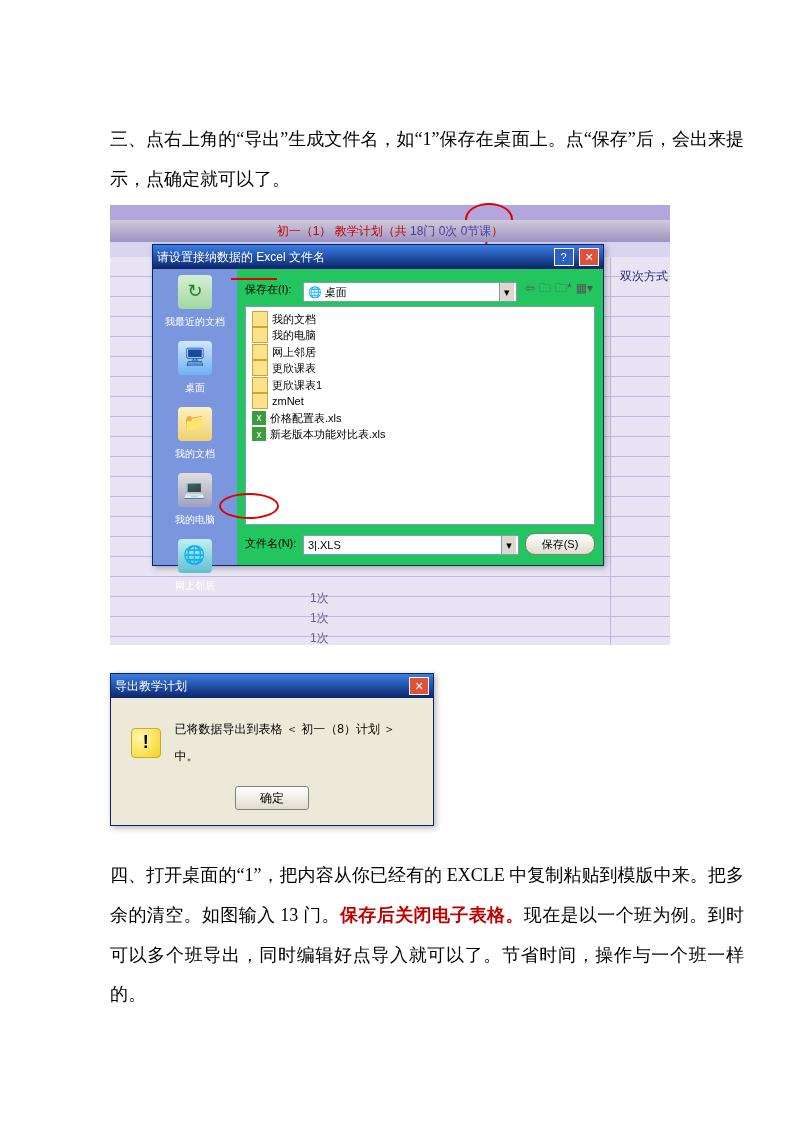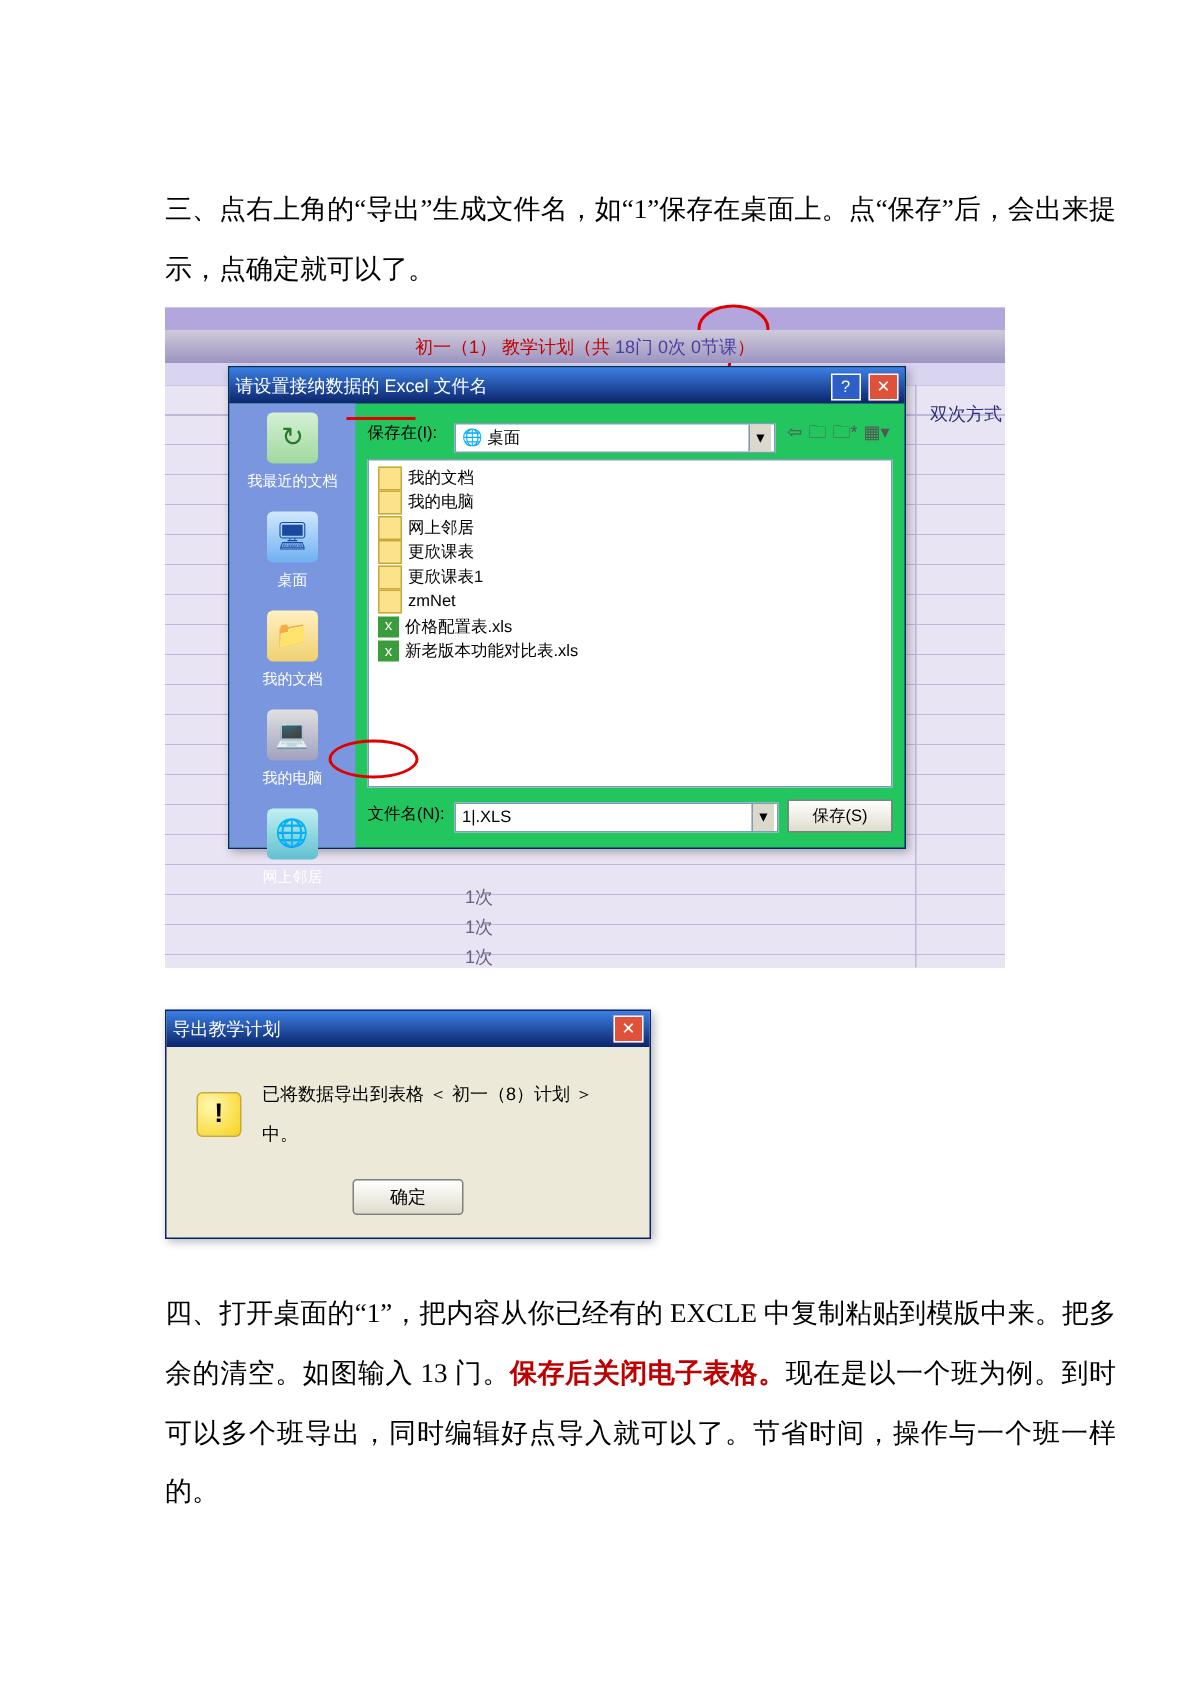--- a/index.html
+++ b/index.html
@@ -224,21 +224,21 @@
   .fico.xls { background:#3a9c3a; color:#fff; }
   .row .btn {
     width: 68px;
     height: 20px;
     background: linear-gradient(#fff,#e0dccc);
     border: 1px solid #7f7f7f;
     font-size: 11px;
     text-align: center;
     line-height: 20px;
     margin-left: 6px;
-    border-radius: 0;
+    border-radius: 10px;
   }
   .red-underline {
     position: absolute;
     border-bottom: 2px solid #e00000;
   }
   .red-circle-filename {
     position: absolute;
     width: 56px;
     height: 22px;
     border: 2px solid #e00000;
@@ -386,21 +386,21 @@
                 <span class="fico xls">x</span>
                 <span>价格配置表.xls</span>
               </div>
             <div class="item">
                 <span class="fico xls">x</span>
                 <span>新老版本功能对比表.xls</span>
               </div>
           </div>
           <div class="row">
             <label>文件名(N):</label>
-            <div class="combo">1|.XLS</div>
+            <div class="combo">3|.XLS</div>
             <div class="btn">保存(S)</div>
           </div>
           <div class="red-circle-filename" style="left:66px; top:248px;"></div>
         </div>
       </div>
     </div>
   </div>
 
   <div class="shot2">
     <div class="titlebar">

